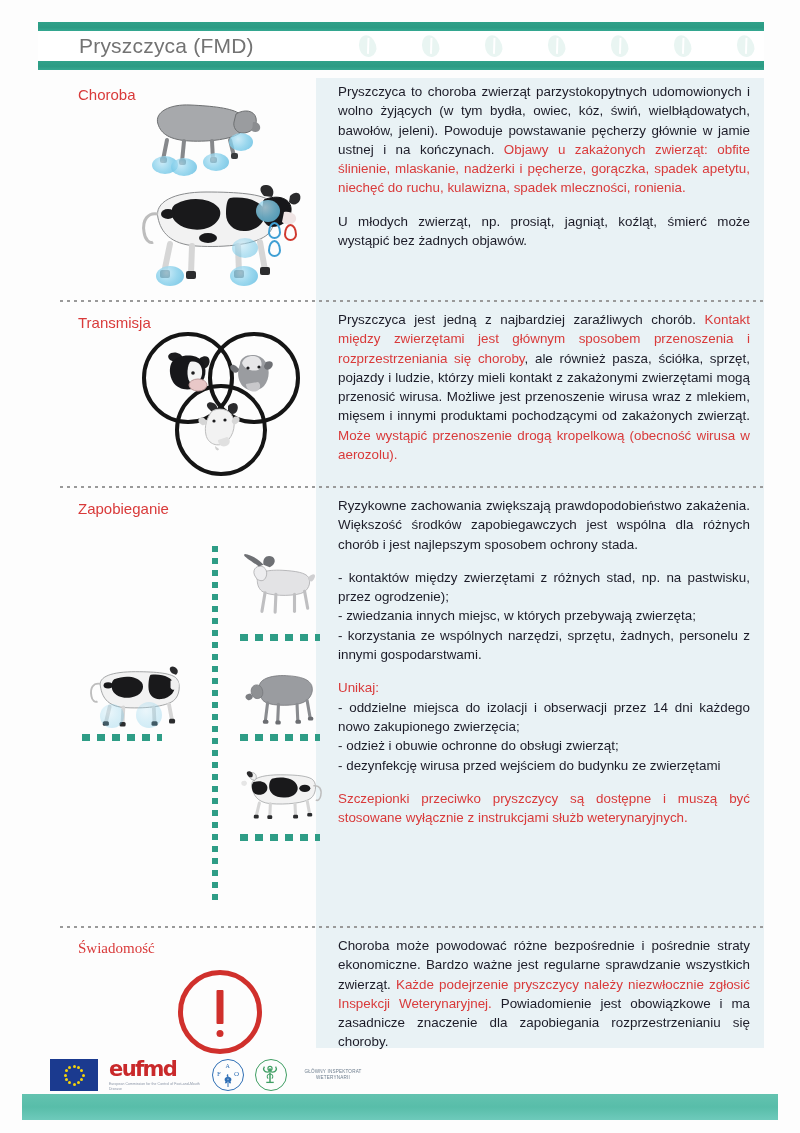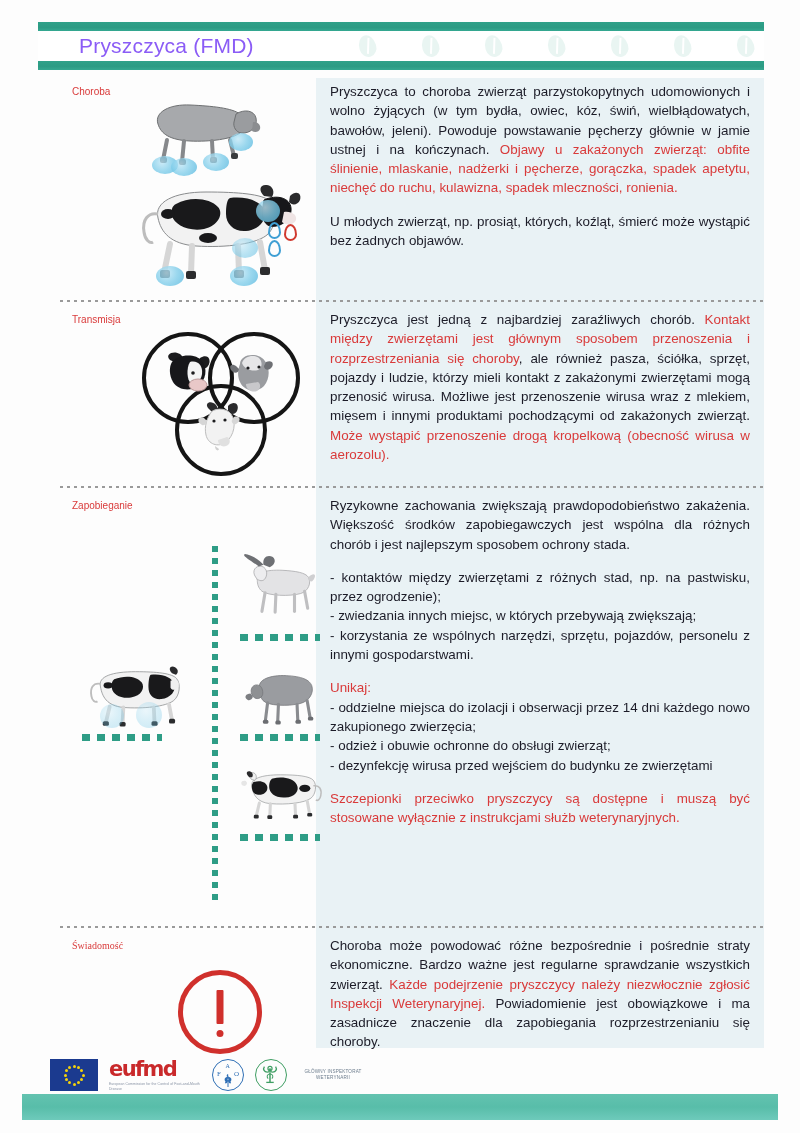--- a/index.html
+++ b/index.html
@@ -46,21 +46,21 @@
     top: 9px;
     bottom: 9px;
     background: #ffffff;
     overflow: hidden;
   }
   #doc-title {
     position: absolute;
     left: 41px;
     top: 50%;
     transform: translateY(-52%);
-    color: #8b5cf6;
+    color: #737373;
     font-size: 21px;
     letter-spacing: .2px;
     white-space: nowrap;
     text-align: right;
   }
   .watermark-row {
     position: absolute;
     right: 10px;
     top: 50%;
     transform: translateY(-50%);
@@ -122,44 +122,44 @@
     position: absolute;
     left: 22px;
     width: 704px;
     top: 0;
     height: 2px;
     background-image: repeating-linear-gradient(
       to right, #9a9a9a 0 3px, rgba(0,0,0,0) 3px 7px);
   }
   .sec-label {
     position: absolute;
-    left: 34px;
+    left: 40px;
     color: #d93a3a;
-    font-size: 10px;
+    font-size: 15px;
     white-space: nowrap;
   }
   .sec-sublabel {
     position: absolute;
     left: 34px;
     color: #4b5b5a;
     font-size: 12px;
     line-height: 17px;
     width: 150px;
   }
   .sec-text {
     position: absolute;
     left: 292px;
     width: 420px;
     font-size: 13.4px;
     line-height: 19.3px;
     color: #1c1c28;
     text-align: justify;
     text-justify: inter-word;
   }
-  .sec-text p { margin: 0 0 14px 0; }
+  .sec-text p { margin: 0 0 14px 8px; }
   .sec-text p:last-child { margin-bottom: 0; }
   .hl { color: #d93a3a; }
   .tight { margin-bottom: 0 !important; }
 
   
   .art { position: absolute; }
   .animal { position: absolute; }
 
   
   svg { display: block; overflow: visible; }
@@ -401,21 +401,21 @@
         <div class="bluedot" style="left:96px;top:168px;width:28px;height:20px;"></div>
         <div class="bluedot" style="left:98px;top:140px;width:26px;height:20px;opacity:.55;"></div>
         <div class="bluedot" style="left:122px;top:102px;width:24px;height:22px;"></div>
         <div class="dropblue" style="left:134px;top:124px;"></div>
         <div class="dropred" style="left:150px;top:126px;"></div>
         <div class="dropblue" style="left:134px;top:142px;"></div>
       </div>
 
       <div class="sec-text" style="top:4px;">
           <p><span>Pryszczyca to choroba zwierząt parzystokopytnych udomowionych i wolno żyjących (w tym bydła, owiec, kóz, świń, wielbłądowatych, bawołów, jeleni). Powoduje powstawanie pęcherzy głównie w jamie ustnej i na kończynach. </span><span class="hl">Objawy u zakażonych zwierząt: obfite ślinienie, mlaskanie, nadżerki i pęcherze, gorączka, spadek apetytu, niechęć do ruchu, kulawizna, spadek mleczności, ronienia.</span></p>
-          <p><span>U młodych zwierząt, np. prosiąt, których, koźląt, śmierć może wystąpić bez żadnych objawów.</span></p>
+          <p><span>U młodych zwierząt, np. prosiąt, jagniąt, koźląt, śmierć może wystąpić bez żadnych objawów.</span></p>
         </div>
     </div>
 
     <div class="section" style="top:222px;height:186px;">
       <div class="sep"></div>
       <div class="sec-label" style="top:14px;">Transmisja</div>
 
       <div class="art" style="left:100px;top:32px;width:170px;height:140px;">
         <div class="ring" style="left:4px;top:0px;width:84px;height:84px;"></div>
         <div class="ring" style="left:70px;top:0px;width:84px;height:84px;"></div>
@@ -549,21 +549,21 @@
             <rect x="116" y="80" width="8" height="6" rx="2"></rect>
           </g>
           <path d="M126 36 C136 34 140 42 138 52 C137 58 133 61 130 59" stroke="#bdbdbd" stroke-width="2.5" fill="none"></path>
         </svg>
 
         <div class="barrier-h" style="left:162px;top:288px;width:80px;"></div>
       </div>
 
       <div class="sec-text" style="top:10px;">
           <p><span>Ryzykowne zachowania zwiększają prawdopodobieństwo zakażenia. Większość środków zapobiegawczych jest wspólna dla różnych chorób i jest najlepszym sposobem ochrony stada.</span></p>
-          <p><span>- kontaktów między zwierzętami z różnych stad, np. na pastwisku, przez ogrodzenie);</span><br><span>- zwiedzania innych miejsc, w których przebywają zwiększają;</span><br><span>- korzystania ze wspólnych narzędzi, sprzętu, pojazdów, personelu z innymi gospodarstwami.</span></p>
+          <p><span>- kontaktów między zwierzętami z różnych stad, np. na pastwisku, przez ogrodzenie);</span><br><span>- zwiedzania innych miejsc, w których przebywają zwierzęta;</span><br><span>- korzystania ze wspólnych narzędzi, sprzętu, żadnych, personelu z innymi gospodarstwami.</span></p>
           <p class="tight"><span class="hl">Unikaj:</span></p>
           <p><span>- oddzielne miejsca do izolacji i obserwacji przez 14 dni każdego nowo zakupionego zwierzęcia;</span><br><span>- odzież i obuwie ochronne do obsługi zwierząt;</span><br><span>- dezynfekcję wirusa przed wejściem do budynku ze zwierzętami</span></p>
           <p><span class="hl">Szczepionki przeciwko pryszczycy są dostępne i muszą być stosowane wyłącznie z instrukcjami służb weterynaryjnych.</span></p>
         </div>
     </div>
 
     <div class="section" style="top:848px;height:122px;">
       <div class="sep"></div>
       <div class="sec-label" style="top:14px;font-family:Liberation Serif, serif;">Świadomość</div>
 

